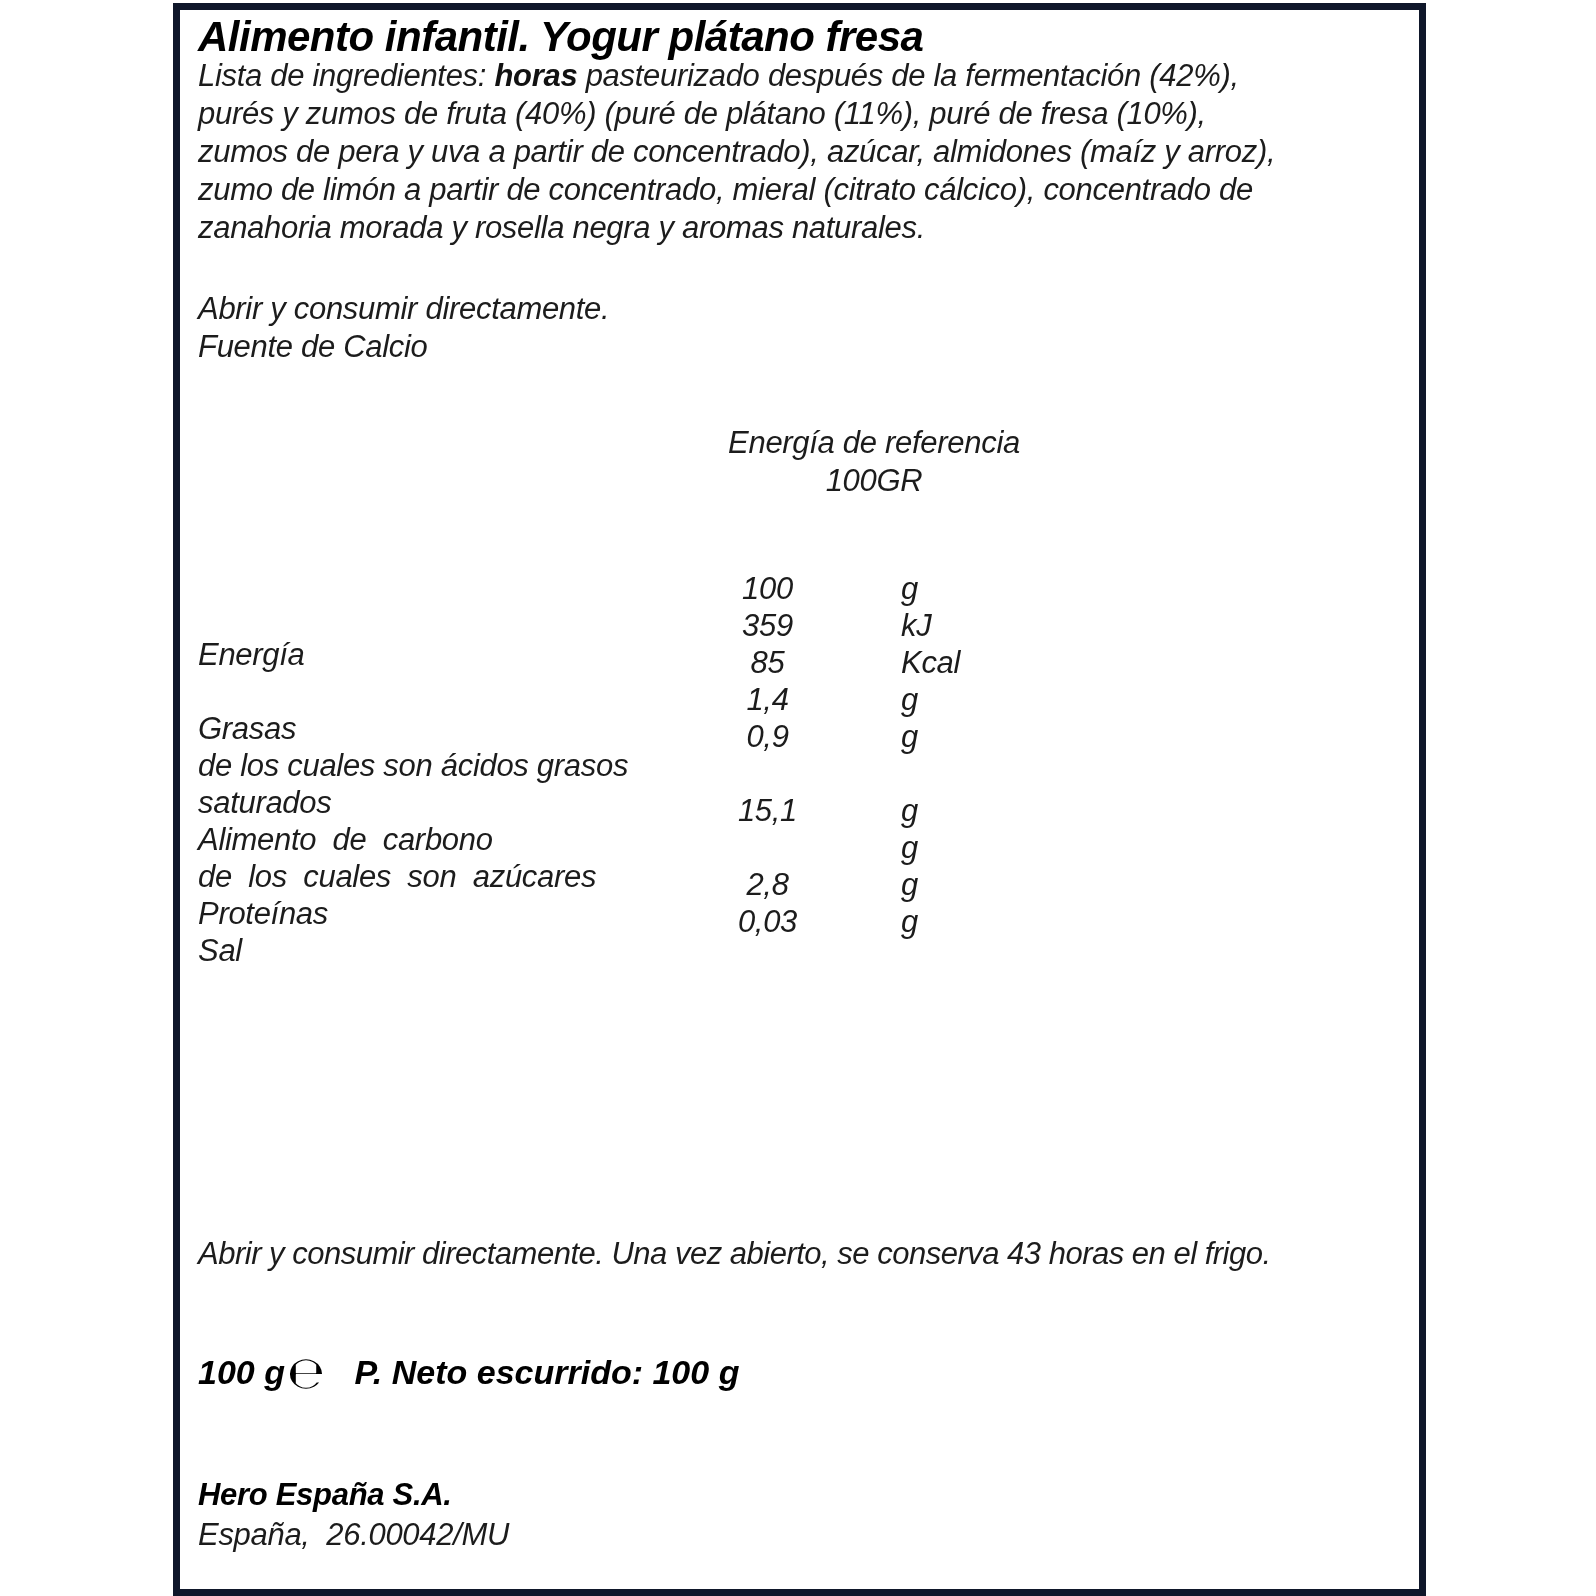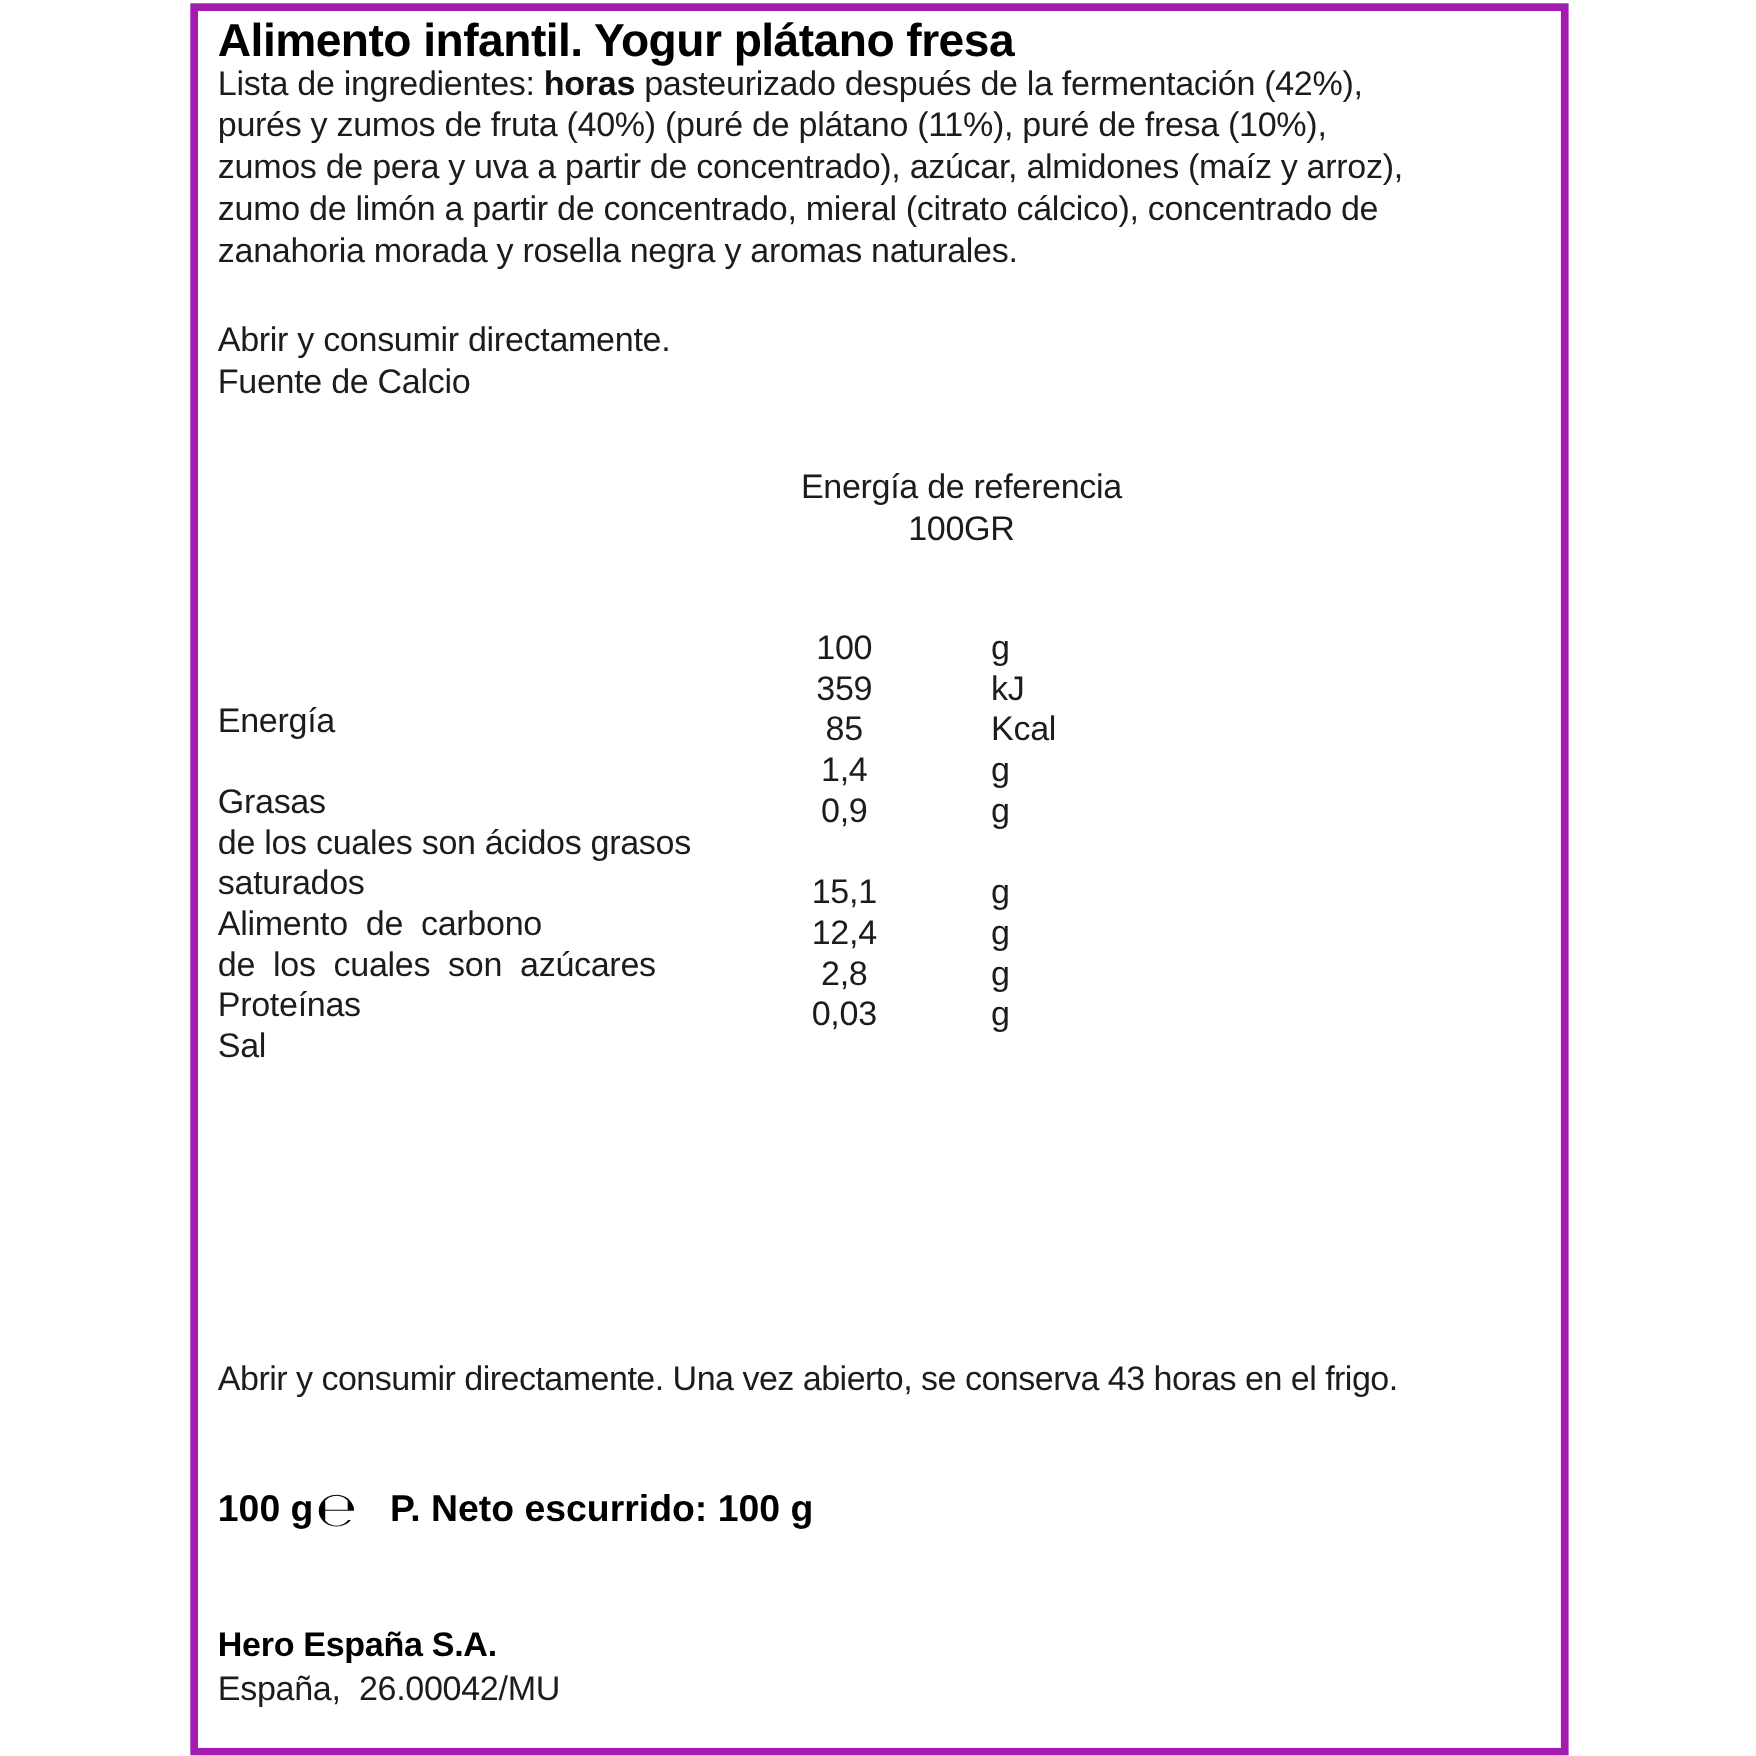--- a/index.html
+++ b/index.html
@@ -14,23 +14,24 @@
     font-family: "Liberation Sans", sans-serif;
     color: #1c1c1c;
   }
   .frame {
     position: absolute;
     left: 173px;
     top: 3px;
     width: 1253px;
     height: 1593px;
     box-sizing: border-box;
-    border: 7px solid #a21caf;
+    border: 7px solid #0f172a;
     background: #ffffff;
     overflow: hidden;
+    font-style: italic;
   }
   .abs { position: absolute; }
 
   .title {
     left: 18px;
     top: 2px;
     font-size: 42px;
     font-weight: bold;
     color: #000000;
     letter-spacing: -0.5px;
@@ -176,21 +177,20 @@
       <span class="num"></span>
       <span class="unit"></span>
     </div>
     <div class="nrow">
       <span class="lab spread">Alimento de carbono</span>
       <span class="num">15,1</span>
       <span class="unit">g</span>
     </div>
     <div class="nrow">
       <span class="lab spread">de los cuales son azúcares</span>
-      <span class="num">12,4</span>
       <span class="unit">g</span>
     </div>
     <div class="nrow">
       <span class="lab">Proteínas</span>
       <span class="num">2,8</span>
       <span class="unit">g</span>
     </div>
     <div class="nrow">
       <span class="lab">Sal</span>
       <span class="num">0,03</span>

